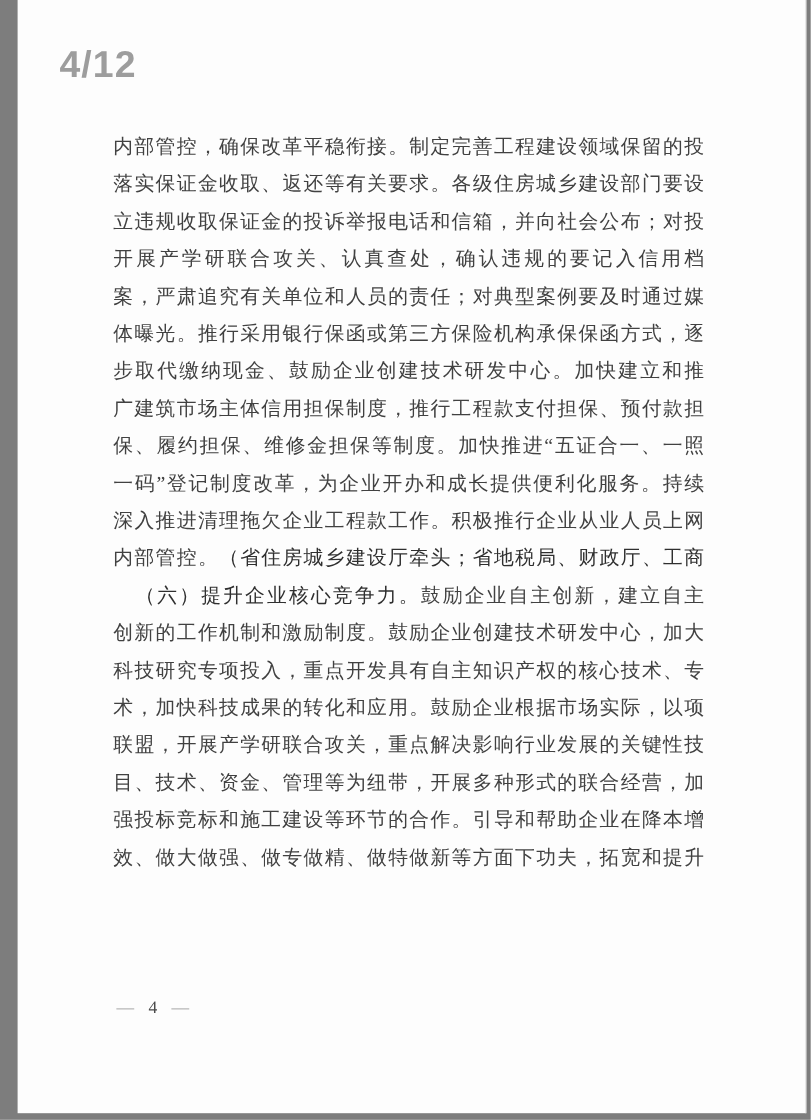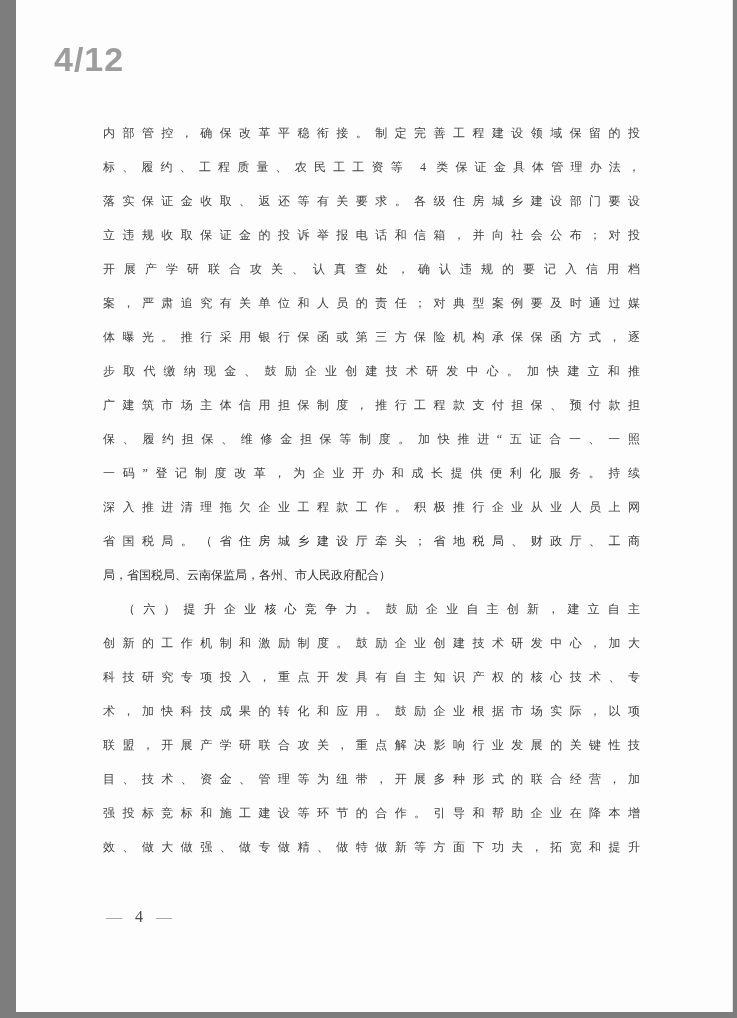--- a/index.html
+++ b/index.html
@@ -30,21 +30,21 @@
     font-family:Liberation Sans, sans-serif;
     font-weight:700;
     font-size:34px;
     letter-spacing:1px;
     color:var(--muted);
   }
   .text-block{
     position:absolute;
     left:87px; top:116px;
     width:537px;
-    font-size:12px;
+    font-size:18px;
     color:var(--text);
   }
   .line{
     height:34px;
     line-height:34px;
     white-space:nowrap;
     text-align:left;
   }
   .line.j{
     white-space:normal;
@@ -67,33 +67,31 @@
   .footer .num{ color:var(--footer-num); }
 </style>
 </head>
 <body>
 
 <div class="page">
   <div class="page-indicator">4/12</div>
 
   <div class="text-block" id="text-block">
       <div class="line j"><span class="run">内部管控，确保改革平稳衔接。制定完善工程建设领域保留的投</span></div>
-      <div class="line j"><span class="run">标、履约、工程质量、农民工工资等 4 类保证金具体管理办法，</span></div>
       <div class="line j"><span class="run">落实保证金收取、返还等有关要求。各级住房城乡建设部门要设</span></div>
       <div class="line j"><span class="run">立违规收取保证金的投诉举报电话和信箱，并向社会公布；对投</span></div>
       <div class="line j"><span class="run">开展产学研联合攻关、认真查处，确认违规的要记入信用档</span></div>
       <div class="line j"><span class="run">案，严肃追究有关单位和人员的责任；对典型案例要及时通过媒</span></div>
       <div class="line j"><span class="run">体曝光。推行采用银行保函或第三方保险机构承保保函方式，逐</span></div>
       <div class="line j"><span class="run">步取代缴纳现金、鼓励企业创建技术研发中心。加快建立和推</span></div>
       <div class="line j"><span class="run">广建筑市场主体信用担保制度，推行工程款支付担保、预付款担</span></div>
       <div class="line j"><span class="run">保、履约担保、维修金担保等制度。加快推进“五证合一、一照</span></div>
       <div class="line j"><span class="run">一码”登记制度改革，为企业开办和成长提供便利化服务。持续</span></div>
       <div class="line j"><span class="run">深入推进清理拖欠企业工程款工作。积极推行企业从业人员上网</span></div>
-      <div class="line j"><span class="run">省国税局。</span><span class="run bold">（省住房城乡建设厅牵头；省地税局、财政厅、工商</span></div>
-      <div class="line"><span class="run bold">局，省国税局、云南保监局，各州、市人民政府配合）</span></div>
+      <div class="line j"><span class="run">内部管控。</span><span class="run bold">（省住房城乡建设厅牵头；省地税局、财政厅、工商</span></div>
       <div class="line j ind"><span class="run bold">（六）提升企业核心竞争力。</span><span class="run">鼓励企业自主创新，建立自主</span></div>
       <div class="line j"><span class="run">创新的工作机制和激励制度。鼓励企业创建技术研发中心，加大</span></div>
       <div class="line j"><span class="run">科技研究专项投入，重点开发具有自主知识产权的核心技术、专</span></div>
       <div class="line j"><span class="run">术，加快科技成果的转化和应用。鼓励企业根据市场实际，以项</span></div>
       <div class="line j"><span class="run">联盟，开展产学研联合攻关，重点解决影响行业发展的关键性技</span></div>
       <div class="line j"><span class="run">目、技术、资金、管理等为纽带，开展多种形式的联合经营，加</span></div>
       <div class="line j"><span class="run">强投标竞标和施工建设等环节的合作。引导和帮助企业在降本增</span></div>
       <div class="line j"><span class="run">效、做大做强、做专做精、做特做新等方面下功夫，拓宽和提升</span></div>
     </div>
 

